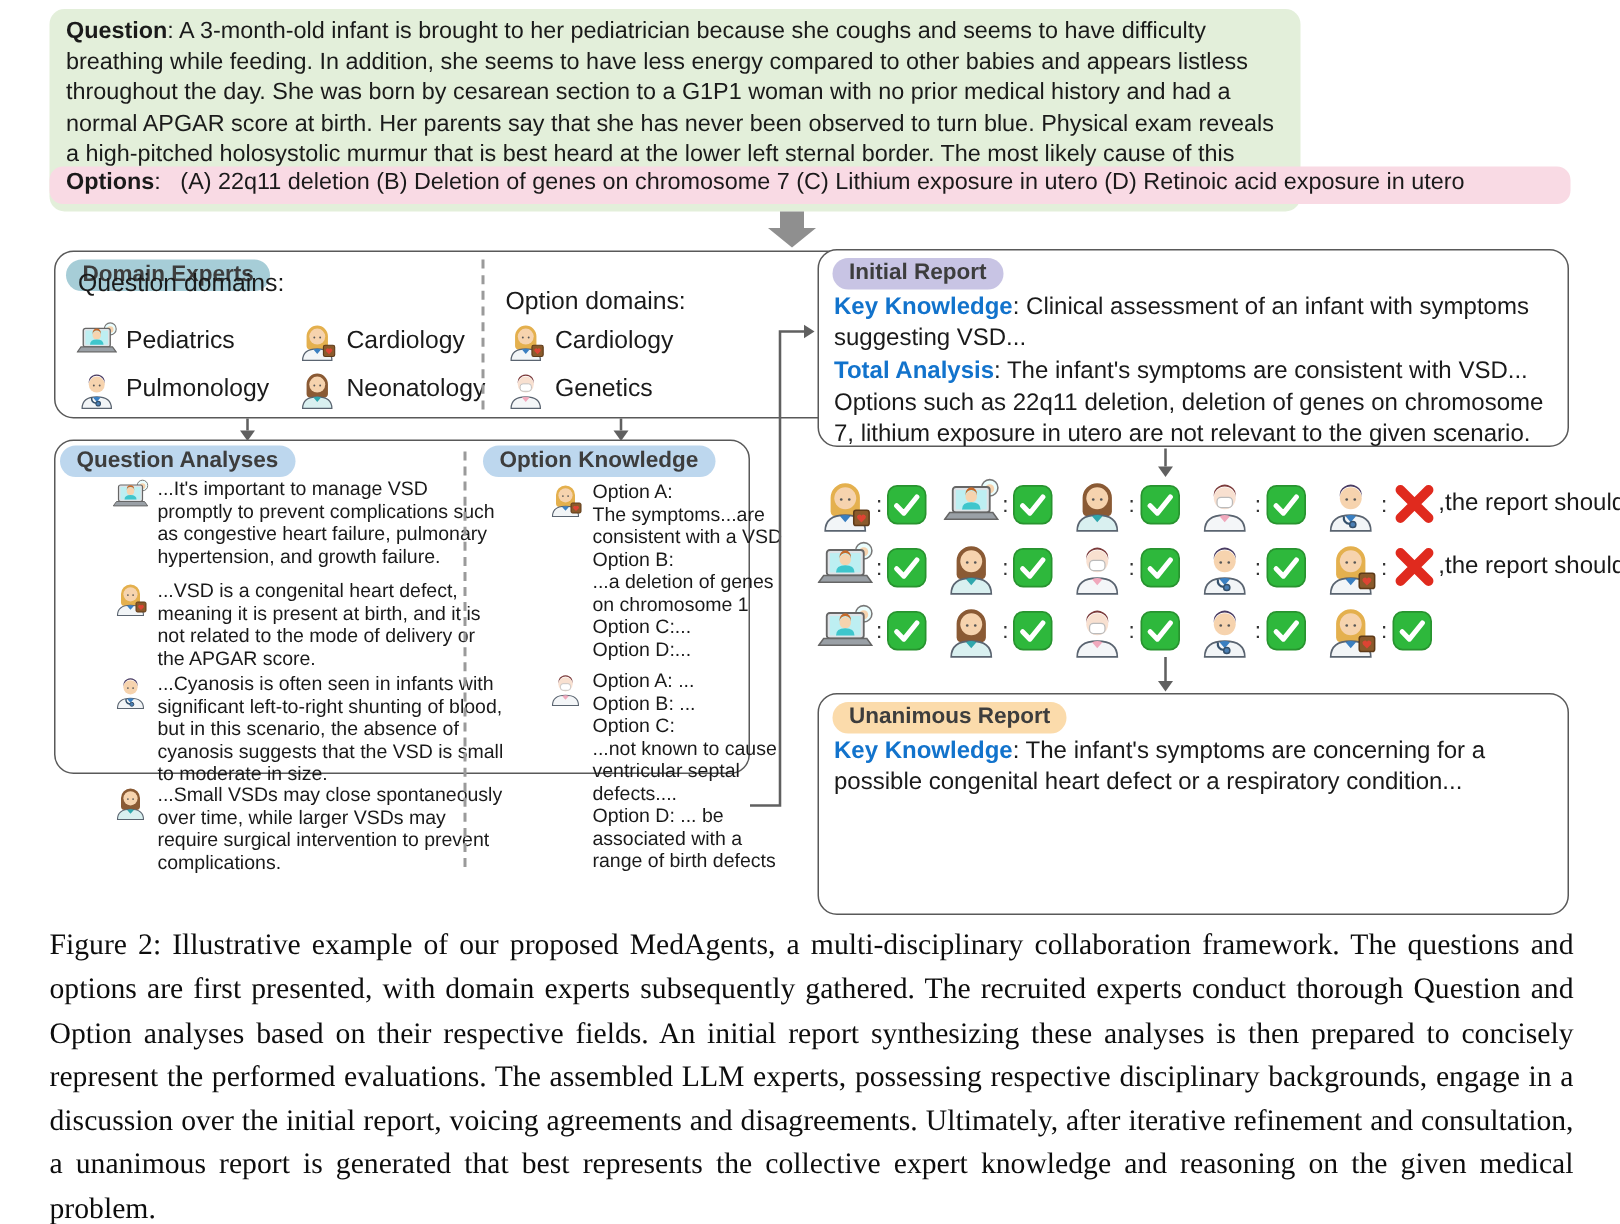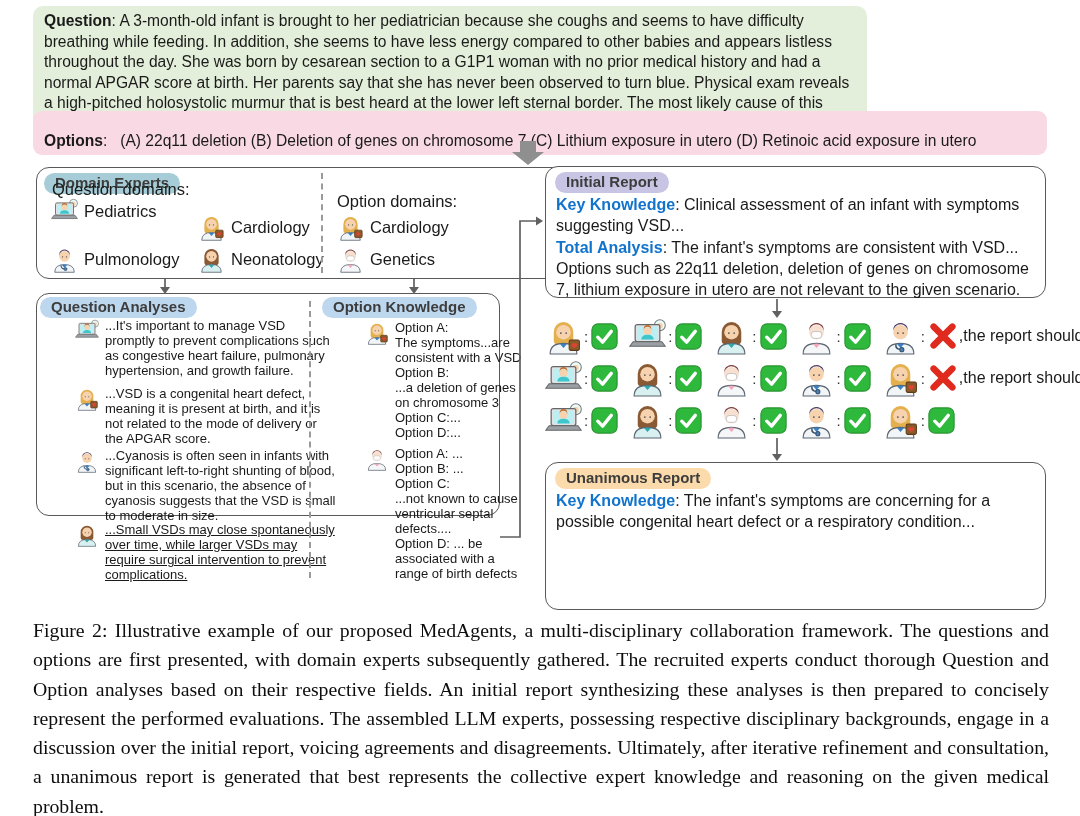--- a/index.html
+++ b/index.html
@@ -5,21 +5,21 @@
   html,body{margin:0;padding:0;background:#fff;}
   .page{position:relative;width:1080px;height:816px;background:#fff;
         font-family:"Liberation Sans",sans-serif;color:#1a1a1a;overflow:hidden;}
 
   
   #qbox{position:absolute;left:33px;top:6px;width:834px;box-sizing:border-box;
         background:var(--question-bg,#e3efda);border-radius:10px;
         padding:5px 11px 7px;font-size:15.6px;line-height:20.55px;}
   #obox{position:absolute;left:33px;top:111px;width:1014px;box-sizing:border-box;
         background:var(--options-bg,#f9dae4);border-radius:9px;
-        padding:20px 11px 4px;font-size:15.6px;line-height:20px;}
+        padding:1px 11px 4px;font-size:15.6px;line-height:20px;}
   .blabel{font-weight:bold;}
   .pre{white-space:pre-wrap;}
 
   
   .panel{position:absolute;border:1.7px solid #595959;border-radius:13px;
          background:#fff;box-sizing:border-box;}
   #domain-box{left:36px;top:167px;width:556px;height:112px;}
   #analyses-box{left:36px;top:293px;width:464px;height:223px;}
   #initial-box{left:545px;top:166px;width:501px;height:132px;}
   #unanimous-box{left:545px;top:462px;width:501px;height:148px;}
@@ -75,21 +75,21 @@
 
   <div id="qbox"><span class="blabel">Question</span><span>: A 3-month-old infant is brought to her pediatrician because she coughs and seems to have difficulty breathing while feeding. In addition, she seems to have less energy compared to other babies and appears listless throughout the day. She was born by cesarean section to a G1P1 woman with no prior medical history and had a normal APGAR score at birth. Her parents say that she has never been observed to turn blue. Physical exam reveals a high-pitched holosystolic murmur that is best heard at the lower left sternal border. The most likely cause of this patient's symptoms is associated with which of the following abnormalities?</span></div>
 
   <div id="obox"><span class="blabel">Options</span><span class="pre">:   (A) 22q11 deletion (B) Deletion of genes on chromosome 7 (C) Lithium exposure in utero (D) Retinoic acid exposure in utero</span></div>
 
   <div id="domain-box" class="panel">
     <span class="badge domain">Domain Experts</span>
     <div class="dm-title" style="left:15px;top:12px;">Question domains:</div>
     <div class="dm-title" style="left:300px;top:24px;">Option domains:</div>
     <div id="q-domains">
-        <div class="dm-item" style="left: 14px; top: 30px;">
+        <div class="dm-item" style="left: 14px; top: 46px;">
           <span class="av"><svg viewBox="0 0 36 36" width="100%" height="100%">
       <circle cx="30" cy="7" r="5.3" fill="#eafdfd" stroke="#777" stroke-width="1"></circle>
       <circle cx="30" cy="7.6" r="2.9" fill="#f6d3ae"></circle>
       <rect x="6" y="6.5" width="24" height="16.5" rx="2" fill="#dfe3e6" stroke="#666" stroke-width="1.2"></rect>
       <rect x="8" y="8.5" width="20" height="12.5" fill="#bdeff2"></rect>
       <circle cx="18" cy="12.8" r="3.7" fill="#f6d3ae"></circle>
       <path d="M14.3,12.2 a3.7,3.7 0 0 1 7.4,0 l0,-1.5 a3.7,4 0 0 0 -7.4,0 z" fill="#c56a2b"></path>
       <path d="M12,21 q0,-4.6 6,-4.6 q6,0 6,4.6 z" fill="#3fc6cc"></path>
       <path d="M4,23 h28 l3.2,4.4 h-34.4 z" fill="#9aa0a6" stroke="#666" stroke-width="1"></path>
     </svg></span>
@@ -211,42 +211,42 @@
 
     <circle cx="18" cy="13.8" r="7.1" fill="#f6d3ae"></circle>
     <path d="M10.9,13.2 a7.1,7.1 0 0 1 14.2,0 q0.4,-5.4 -3.1,-7.1 a7.4,7.4 0 0 0 -8,0 q-3.5,1.7 -3.1,7.1 z" fill="#4a3c63"></path>
     <circle cx="15.4" cy="14.6" r="0.85" fill="#555"></circle>
             <circle cx="20.6" cy="14.6" r="0.85" fill="#555"></circle>
     <path d="M5,35 q0,-10.3 13,-10.3 q13,0 13,10.3 z" fill="#f2f5f7" stroke="#5a6470" stroke-width="1.1"></path>
     <path d="M14.6,25.4 l3.4,3.9 3.4,-3.9 q-3.4,-1.4 -6.8,0 z" fill="#3a7fc1"></path>
     <path d="M13.5,25.5 q-0.5,4.5 4,5" stroke="#34506b" stroke-width="1.4" fill="none"></path>
      <circle cx="19.3" cy="30.8" r="2" fill="#4a7fb5" stroke="#34506b" stroke-width="1"></circle>
   </svg></span>
-        <div class="qa-entry" style="top: 228px; text-decoration: underline;"><span>...Small VSDs may close spontaneously
+        <div class="qa-entry" style="top: 228px;"><span>...Small VSDs may close spontaneously
 over time, while larger VSDs may
 require surgical intervention to prevent
 complications.</span></div>
         <span class="en-icon" style="left: 38px; top: 228px;"><svg viewBox="0 0 36 36" width="100%" height="100%">
     <path d="M8.5,13.5 a9.5,9.5 0 0 1 19,0 v9 a3.5,3.5 0 0 1 -3.5,3 h-12 a3.5,3.5 0 0 1 -3.5,-3 z" fill="#8a5a34"></path>
     <circle cx="18" cy="13.8" r="7.1" fill="#f6d3ae"></circle>
     <path d="M10.9,13.2 a7.1,7.1 0 0 1 14.2,0 q0.4,-5.4 -3.1,-7.1 a7.4,7.4 0 0 0 -8,0 q-3.5,1.7 -3.1,7.1 z" fill="#8a5a34"></path>
     <circle cx="15.4" cy="14.6" r="0.85" fill="#555"></circle>
             <circle cx="20.6" cy="14.6" r="0.85" fill="#555"></circle>
     <path d="M5,35 q0,-10.3 13,-10.3 q13,0 13,10.3 z" fill="#d9f0f0" stroke="#5a6470" stroke-width="1.1"></path>
     <path d="M14.6,25.4 l3.4,3.9 3.4,-3.9 q-3.4,-1.4 -6.8,0 z" fill="#2fa7ad"></path>
 
   </svg></span>
       </div>
     <div id="oa-entries">
         <div class="oa-entry" style="top: 26px;"><span>Option A:
 The symptoms...are
 consistent with a VSD
 Option B:
 ...a deletion of genes
-on chromosome 3
+on chromosome 1
 Option C:...
 Option D:...</span></div>
         <span class="en-icon" style="left: 328px; top: 26px;"><svg viewBox="0 0 36 36" width="100%" height="100%">
     <path d="M8.5,13.5 a9.5,9.5 0 0 1 19,0 v9 a3.5,3.5 0 0 1 -3.5,3 h-12 a3.5,3.5 0 0 1 -3.5,-3 z" fill="#e4b04e"></path>
     <circle cx="18" cy="13.8" r="7.1" fill="#f6d3ae"></circle>
     <path d="M10.9,13.2 a7.1,7.1 0 0 1 14.2,0 q0.4,-5.4 -3.1,-7.1 a7.4,7.4 0 0 0 -8,0 q-3.5,1.7 -3.1,7.1 z" fill="#e4b04e"></path>
     <circle cx="15.4" cy="14.6" r="0.85" fill="#555"></circle>
             <circle cx="20.6" cy="14.6" r="0.85" fill="#555"></circle>
     <path d="M5,35 q0,-10.3 13,-10.3 q13,0 13,10.3 z" fill="#f2f5f7" stroke="#5a6470" stroke-width="1.1"></path>
     <path d="M14.6,25.4 l3.4,3.9 3.4,-3.9 q-3.4,-1.4 -6.8,0 z" fill="#3a7fc1"></path>

